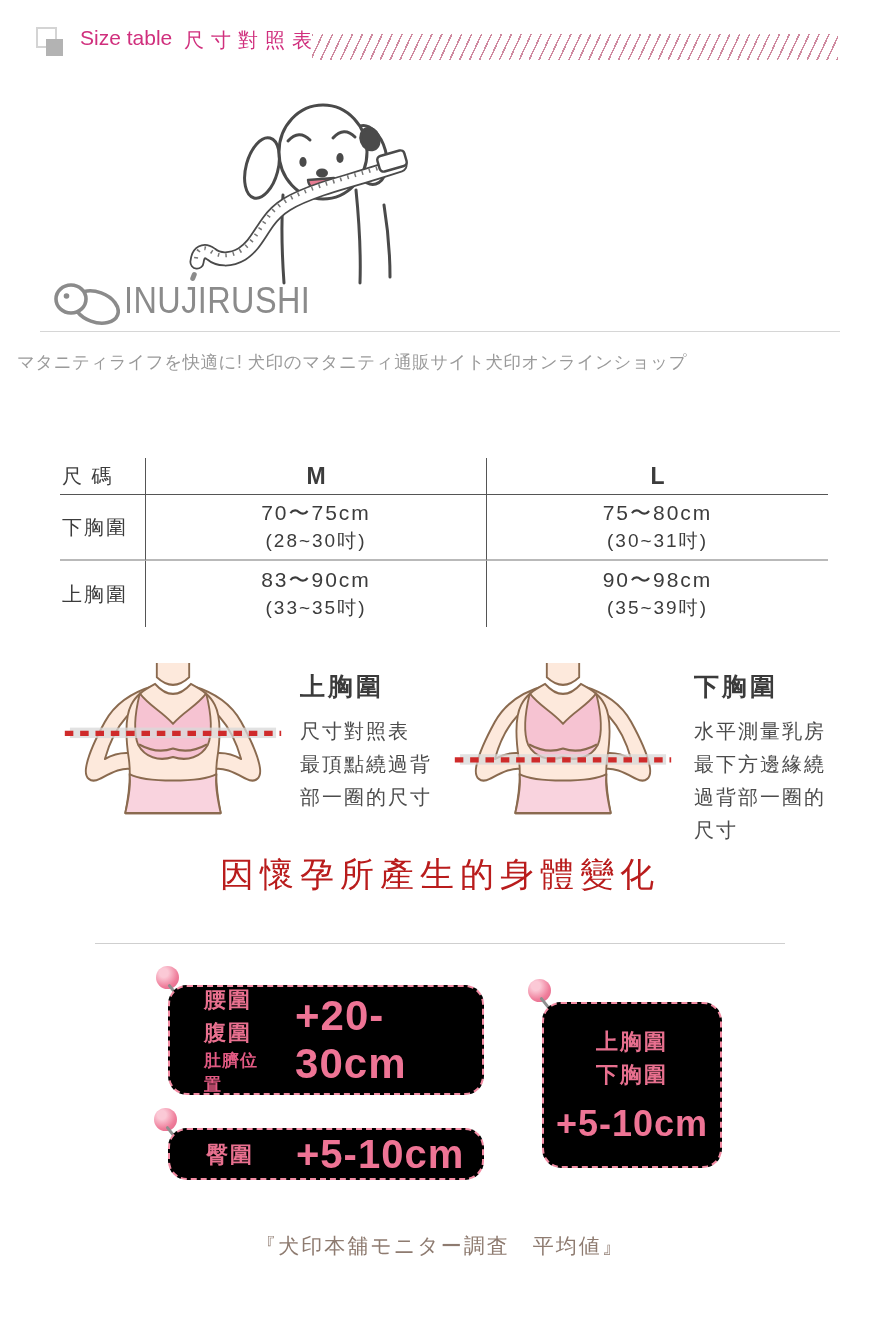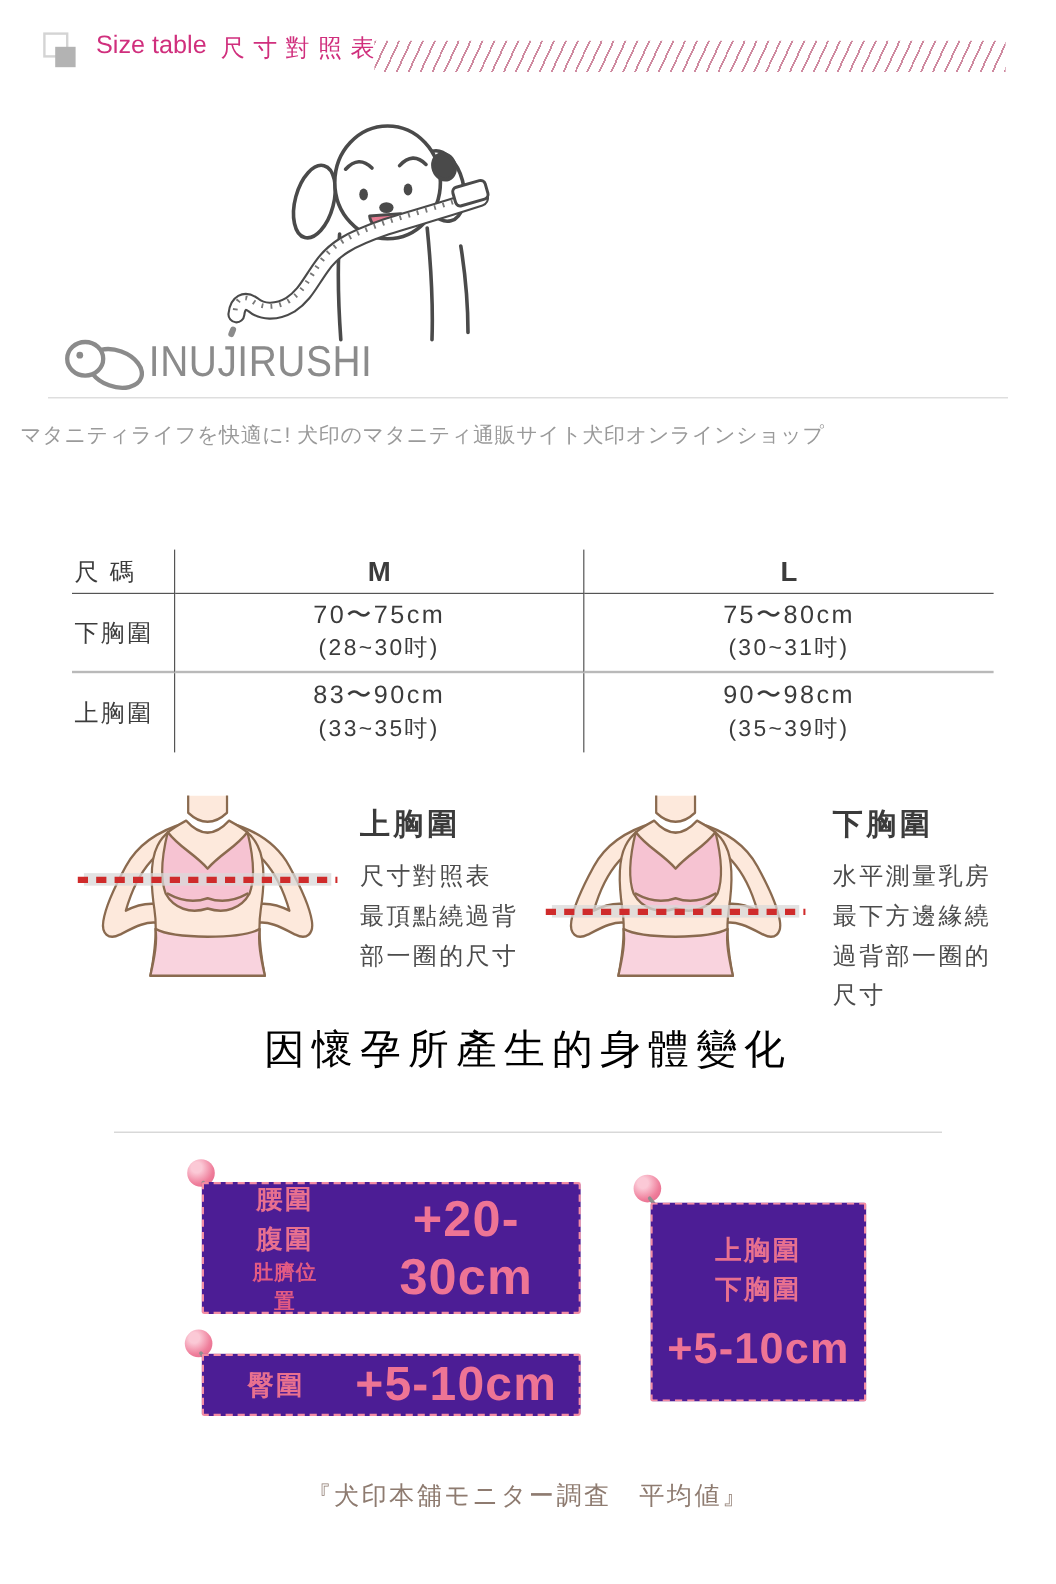--- a/index.html
+++ b/index.html
@@ -56,24 +56,24 @@
   .figure{width:230px;height:152px;}
   .fig1{left:58px;top:663px;}
   .fig2{left:448px;top:663px;}
   .gtext1{left:300px;top:670px;}
   .gtext2{left:694px;top:670px;}
   .gtitle{font-size:25px;font-weight:bold;color:#3b3b3b;letter-spacing:3px;margin-bottom:12px;}
   .gline{font-size:20px;color:#4c4c4c;letter-spacing:2px;line-height:33px;}
 
   
   .changes-h{left:0;top:852px;width:880px;margin:0;text-align:center;font-weight:normal;
-      font-size:34px;color:#000000;letter-spacing:6px;}
+      font-size:34px;color:#b91c1c;letter-spacing:6px;}
   .changes-rule{left:95px;top:943px;width:690px;height:1px;background:#cfcfcf;}
 
-  .pbox{background:#4c1d95;border:2px dashed #f28ba3;border-radius:2px;box-sizing:border-box;text-align:center;}
+  .pbox{background:#000000;border:2px dashed #f28ba3;border-radius:19px;box-sizing:border-box;}
   .box1{left:168px;top:985px;width:316px;height:110px;display:flex;align-items:center;
       padding-left:34px;}
   .box2{left:168px;top:1128px;width:316px;height:52px;display:flex;align-items:center;
       padding-left:36px;}
   .box3{left:542px;top:1002px;width:180px;height:166px;display:flex;flex-direction:column;
       align-items:center;justify-content:center;}
   .blabel{font-family:"Liberation Serif",serif;font-weight:bold;font-size:22px;color:#e8708f;
       letter-spacing:2px;line-height:33px;}
   .bsub{font-family:"Liberation Serif",serif;font-weight:bold;font-size:17px;color:#e25a83;
       letter-spacing:1px;line-height:24px;}

